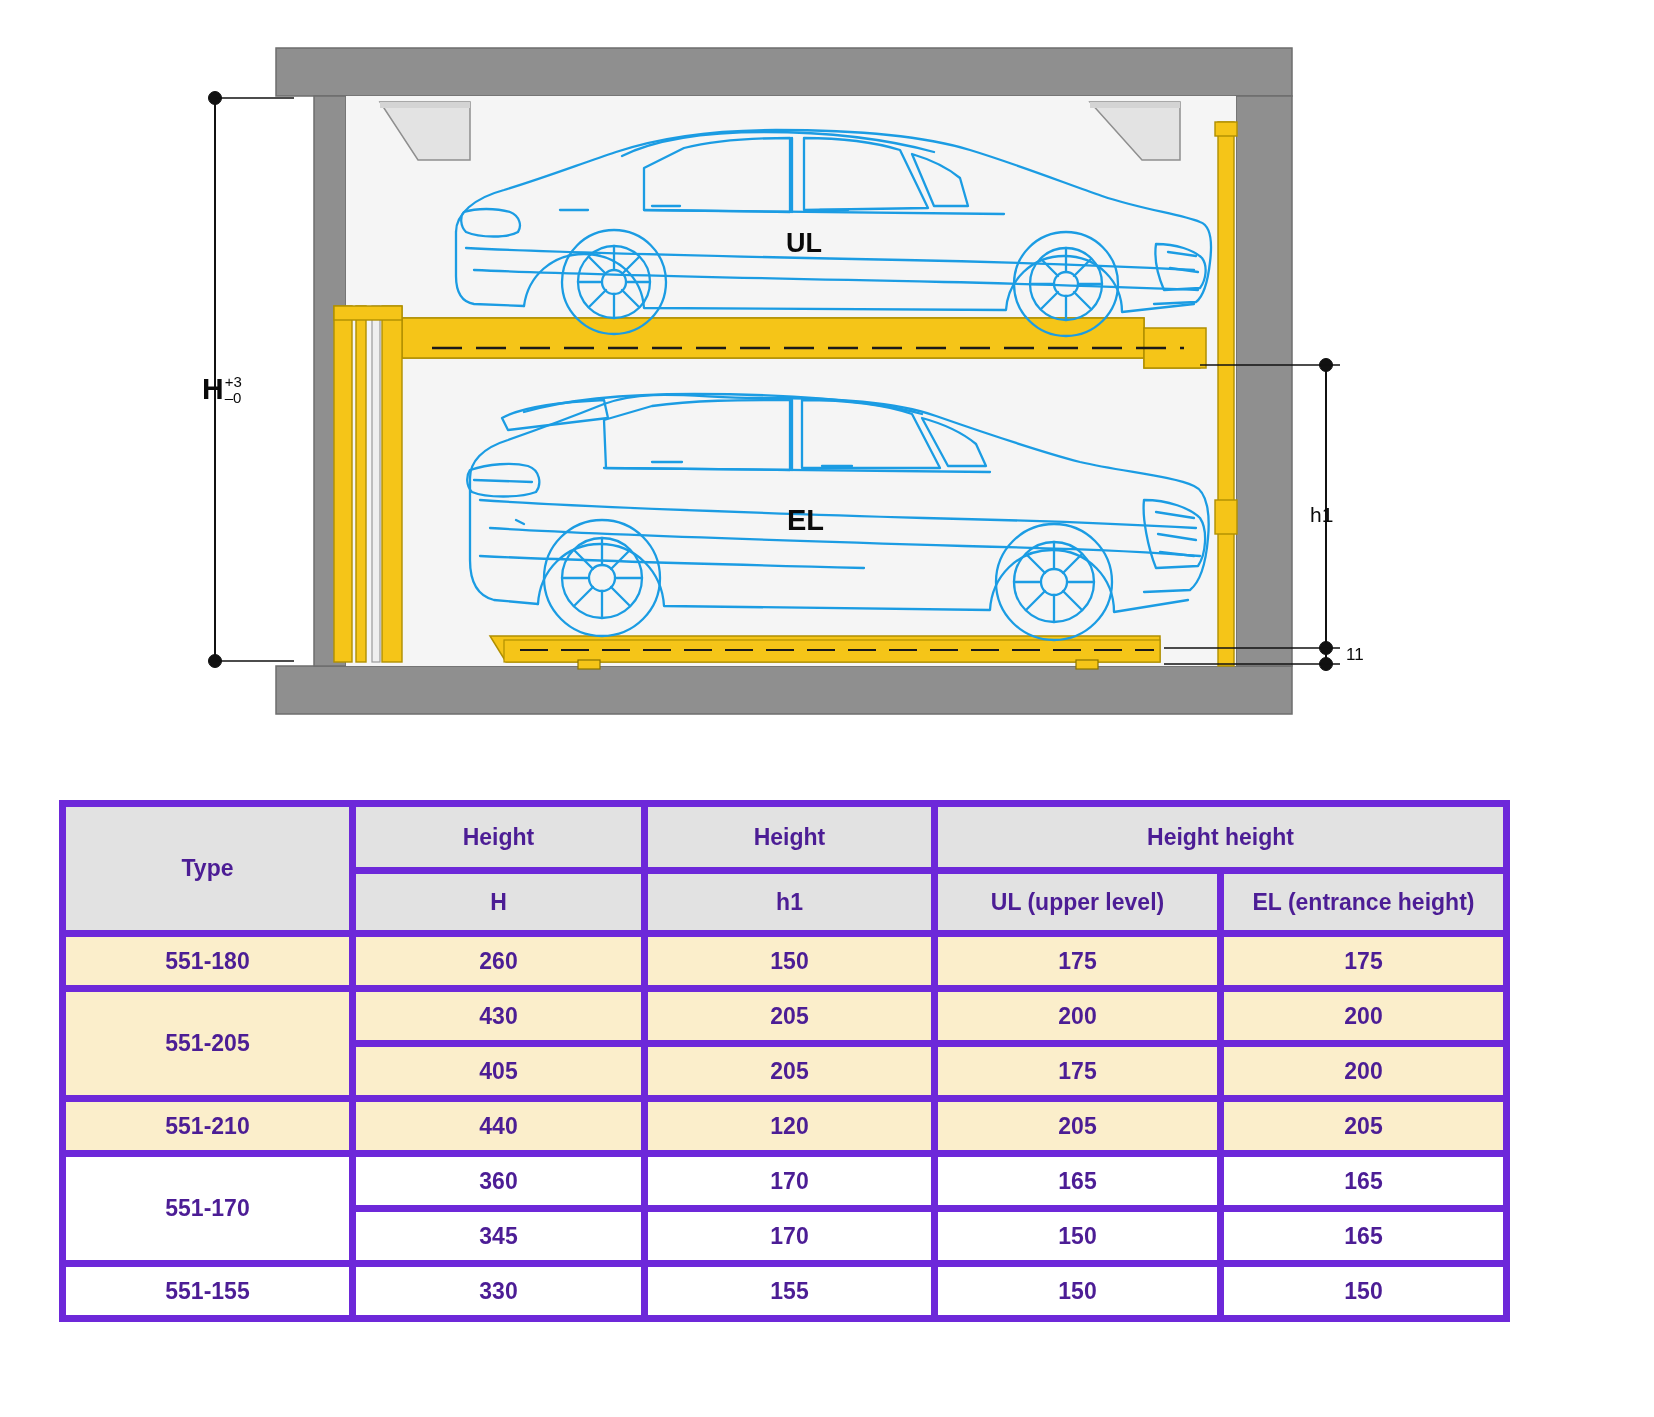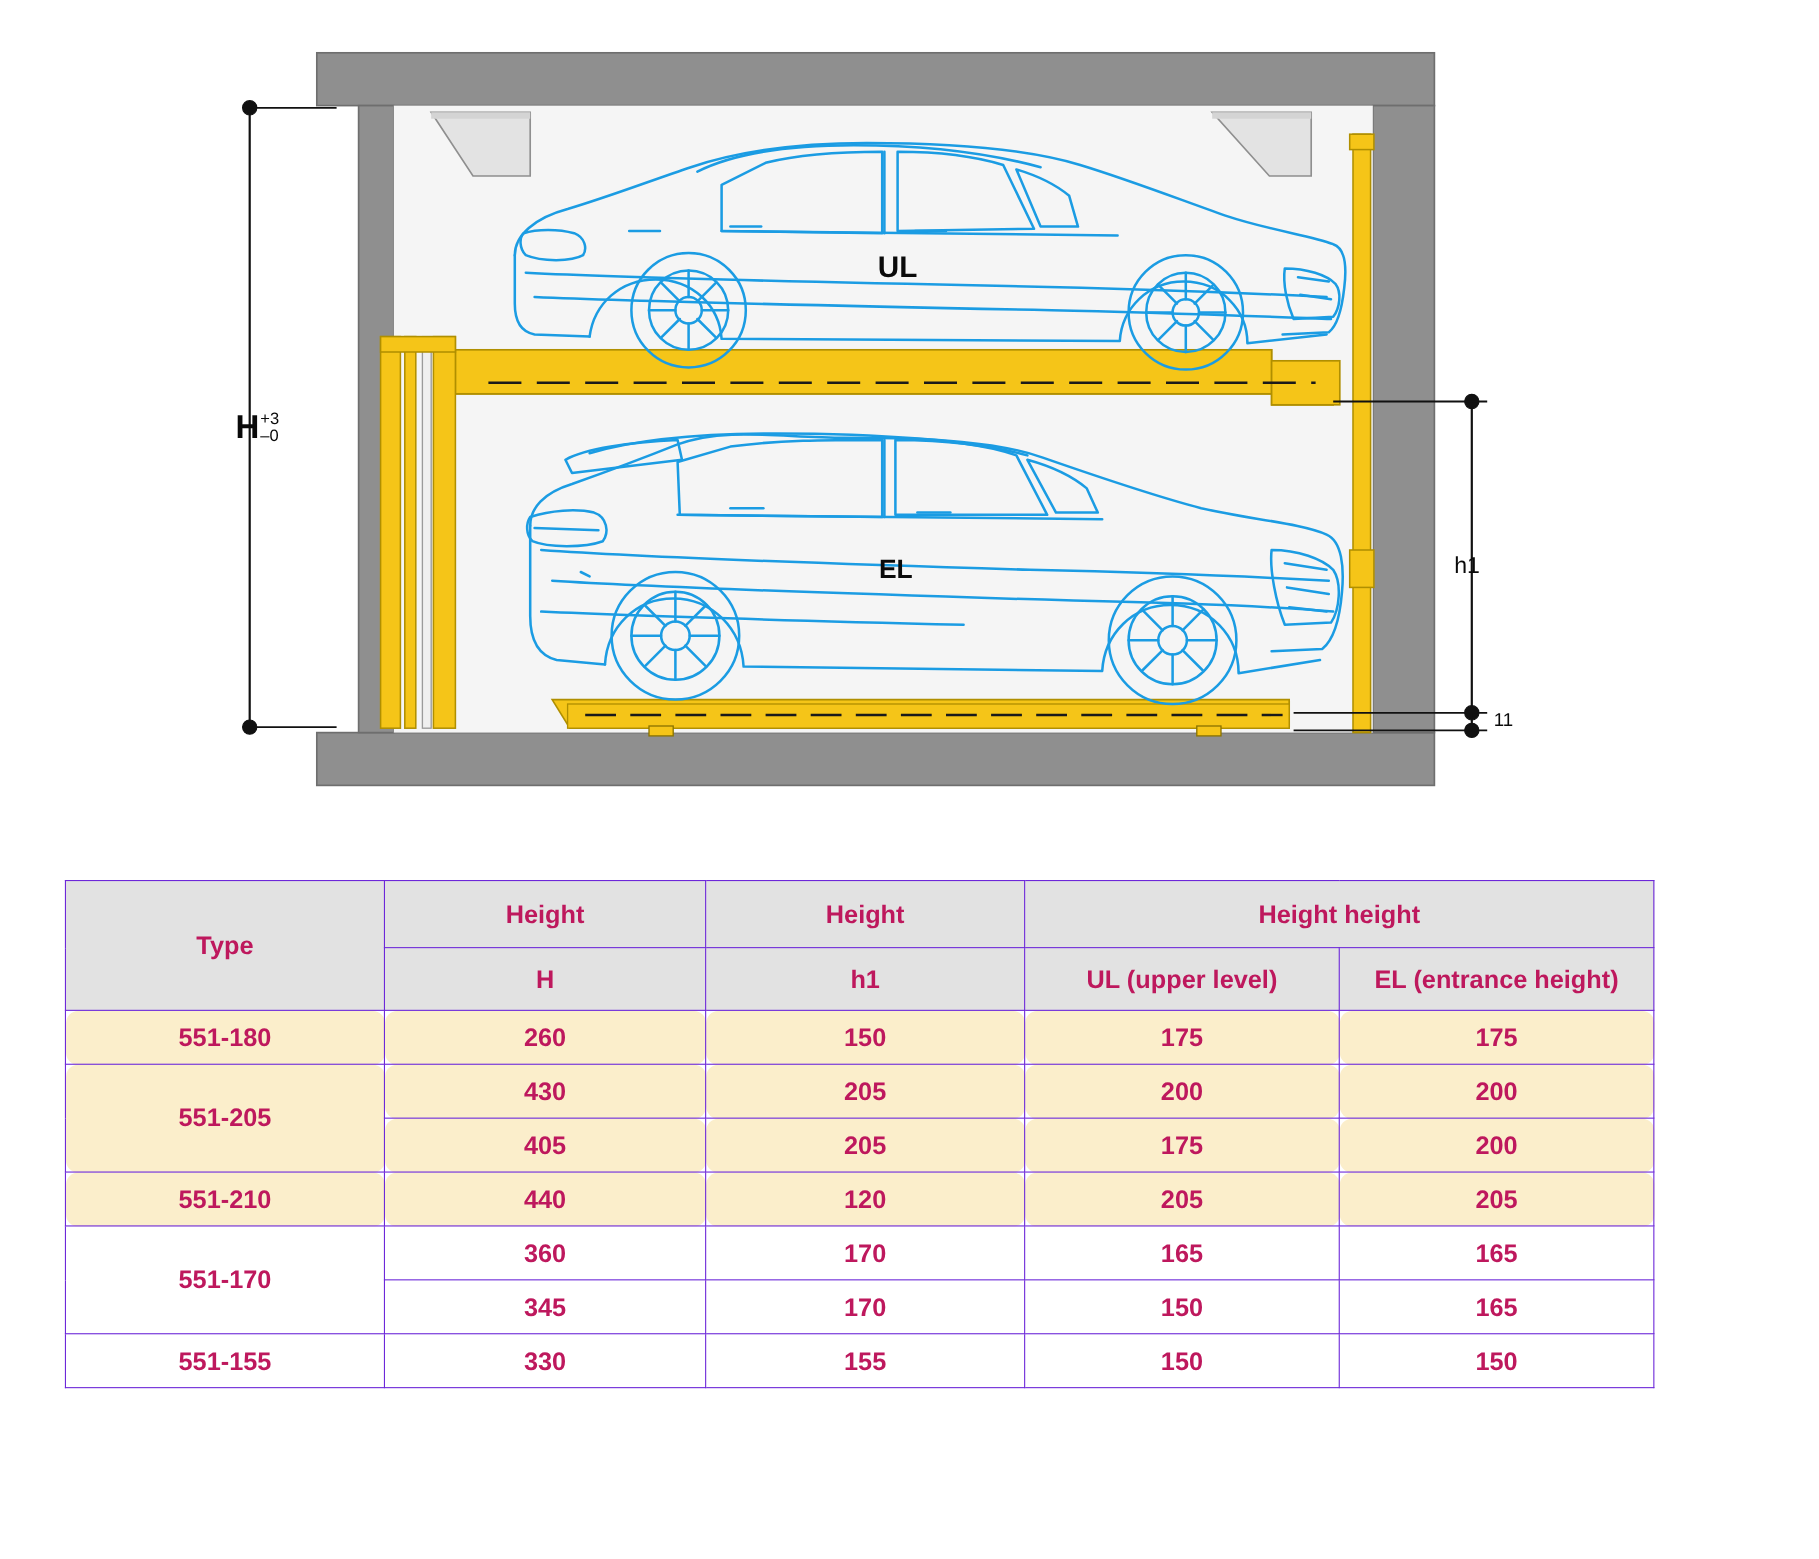--- a/index.html
+++ b/index.html
@@ -12,36 +12,36 @@
     height: 1417px;
     font-family: "Liberation Sans", sans-serif;
     color: #0a0a0a;
     position: relative;
     overflow: hidden;
   }
 
   
   .diagram {
     position: absolute;
-    left: 16px;
+    left: 4px;
     top: 0;
     width: 1502px;
     height: 760px;
   }
   .diagram svg { display: block; }
 
   .lbl {
     position: absolute;
     font-family: "Liberation Sans", sans-serif;
     font-weight: 700;
     color: #0a0a0a;
     white-space: nowrap;
   }
   .lbl-ul { left: 782px; top: 228px; font-size: 27px; }
-  .lbl-el { left: 783px; top: 504px; font-size: 24px; }
+  .lbl-el { left: 783px; top: 504px; font-size: 29px; }
 
   .lbl-h {
     left: 198px; top: 372px;
     font-size: 30px;
     font-weight: 700;
   }
   .lbl-h .sup-sub {
     display: inline-block;
     vertical-align: middle;
     font-size: 15px;
@@ -62,25 +62,25 @@
     left: 59px;
     top: 800px;
     width: 1444px;
   }
   table.spec {
     border-collapse: collapse;
     width: 1444px;
     table-layout: fixed;
   }
   table.spec td, table.spec th {
-    border: 1px solid #6d28d9;
+    border: 7px solid #6d28d9;
     text-align: center;
     font-size: 23px;
     font-weight: 700;
-    color: #be185d;
+    color: #4c1d95;
     padding: 0;
     height: 48px;
     background: #ffffff;
   }
   thead th {
     background: #e2e2e2 !important;
     font-size: 24px;
   }
   .h-type   { width: 290px; }
   .h-H      { width: 292px; }

